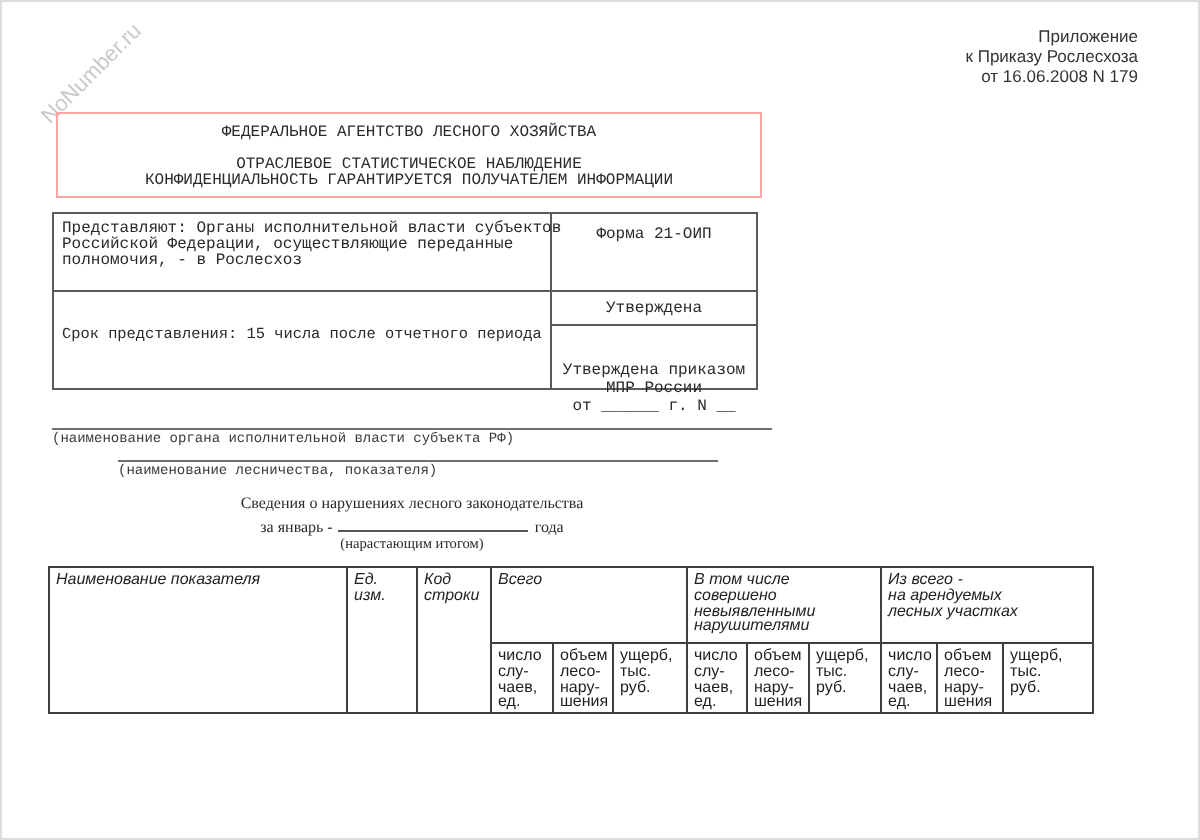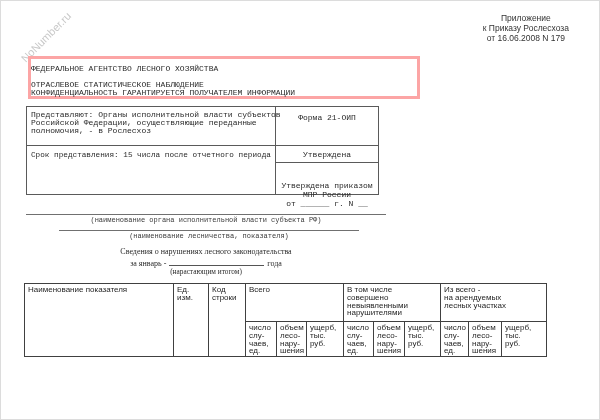--- a/index.html
+++ b/index.html
@@ -10,67 +10,67 @@
     color:#2a2a2a;
   }
   
   .watermark{
     position:absolute;left:-8px;top:30px;width:106px;text-align:center;
     font-family:"Liberation Sans",sans-serif;font-size:11px;color:#c9c9c9;
     transform:rotate(-45deg);
   }
   
   .annotation{
-    position:absolute;top:12px;right:30px;text-align:center;
+    position:absolute;top:12px;right:30px;text-align:right;
     font-family:"Liberation Sans",sans-serif;font-size:8.5px;line-height:10px;color:#333;
   }
   
   .header-box{
-    position:absolute;left:27px;top:55px;width:392px;height:43px;
-    border:3px solid #fca5a5;box-sizing:border-box;
-    font-size:8px;line-height:8px;padding-top:6px;
+    position:absolute;left:27px;top:55px;width:353px;height:43px;
+    border:1px solid #fca5a5;box-sizing:border-box;
+    text-align:center;font-size:8px;line-height:8px;padding-top:6px;
   }
   .header-box .gap{height:8px;}
   
   .info-box{
     position:absolute;left:25px;top:105px;width:353px;height:89px;
     border:1px solid #5a5a5a;box-sizing:border-box;font-size:8px;line-height:8px;
   }
   .ib-vline{position:absolute;left:248px;top:0;bottom:0;width:0;border-left:1px solid #5a5a5a;}
   .ib-h1{position:absolute;top:38px;left:0;right:0;height:0;border-top:1px solid #5a5a5a;}
   .ib-h2{position:absolute;top:55px;left:248px;right:0;height:0;border-top:1px solid #5a5a5a;}
   .ib-providers{position:absolute;left:4px;top:4px;width:242px;white-space:pre;}
   .ib-form{position:absolute;left:249px;top:7px;width:102px;text-align:center;}
-  .ib-deadline{position:absolute;left:4px;top:44px;width:242px;font-size:7.7px;white-space:pre;}
+  .ib-deadline{position:absolute;left:4px;top:57px;width:242px;font-size:7.7px;white-space:pre;}
   .ib-period{position:absolute;left:249px;top:44px;width:102px;text-align:center;}
   .ib-approved{position:absolute;left:249px;top:74px;width:102px;text-align:center;white-space:pre-line;line-height:9px;}
   
   .sig-line{position:absolute;height:0;border-top:1px solid #707070;}
   .sig-line.l1{left:25px;top:213px;width:360px;}
   .sig-line.l2{left:58px;top:229px;width:300px;}
-  .sig-cap{position:absolute;text-align:center;font-size:7px;line-height:8px;color:#3a3a3a;}
+  .sig-cap{position:absolute;text-align:left;font-size:7px;line-height:8px;color:#3a3a3a;}
   .sig-cap.c1{left:25px;top:215px;width:360px;}
   .sig-cap.c2{left:58px;top:231px;width:300px;}
   
   .title-block{position:absolute;left:25px;top:246px;width:360px;text-align:center;font-size:8px;line-height:9px;font-family:Liberation Serif, serif;}
   .period-line{margin-top:1px;}
   .blank-underline{display:inline-block;width:95px;height:8px;border-bottom:1px solid #555;margin:0 3px;vertical-align:baseline;}
   .title-note{font-size:7.3px;line-height:8px;}
   
   .main-table{
     position:absolute;left:23px;top:282px;width:523px;
     border-collapse:collapse;table-layout:fixed;
     font-family:"Liberation Sans","DejaVu Sans",sans-serif;
     font-size:8px;line-height:7.8px;color:#1f1f1f;
   }
   .main-table th{
     border:1px solid #404040;font-weight:normal;text-align:left;vertical-align:top;
     padding:2px 2px 1px 3px;white-space:pre-line;overflow:hidden;
   }
-  .main-table tr.r1{height:38px;}
+  .main-table tr.r1{height:38px;font-style:italic;}
   .main-table tr.r2{height:31px;padding-left:20px;}
 </style>
 </head>
 <body>
 
 <div class="page">
 
   <div class="watermark">NoNumber.ru</div>
 
   <div class="annotation">

